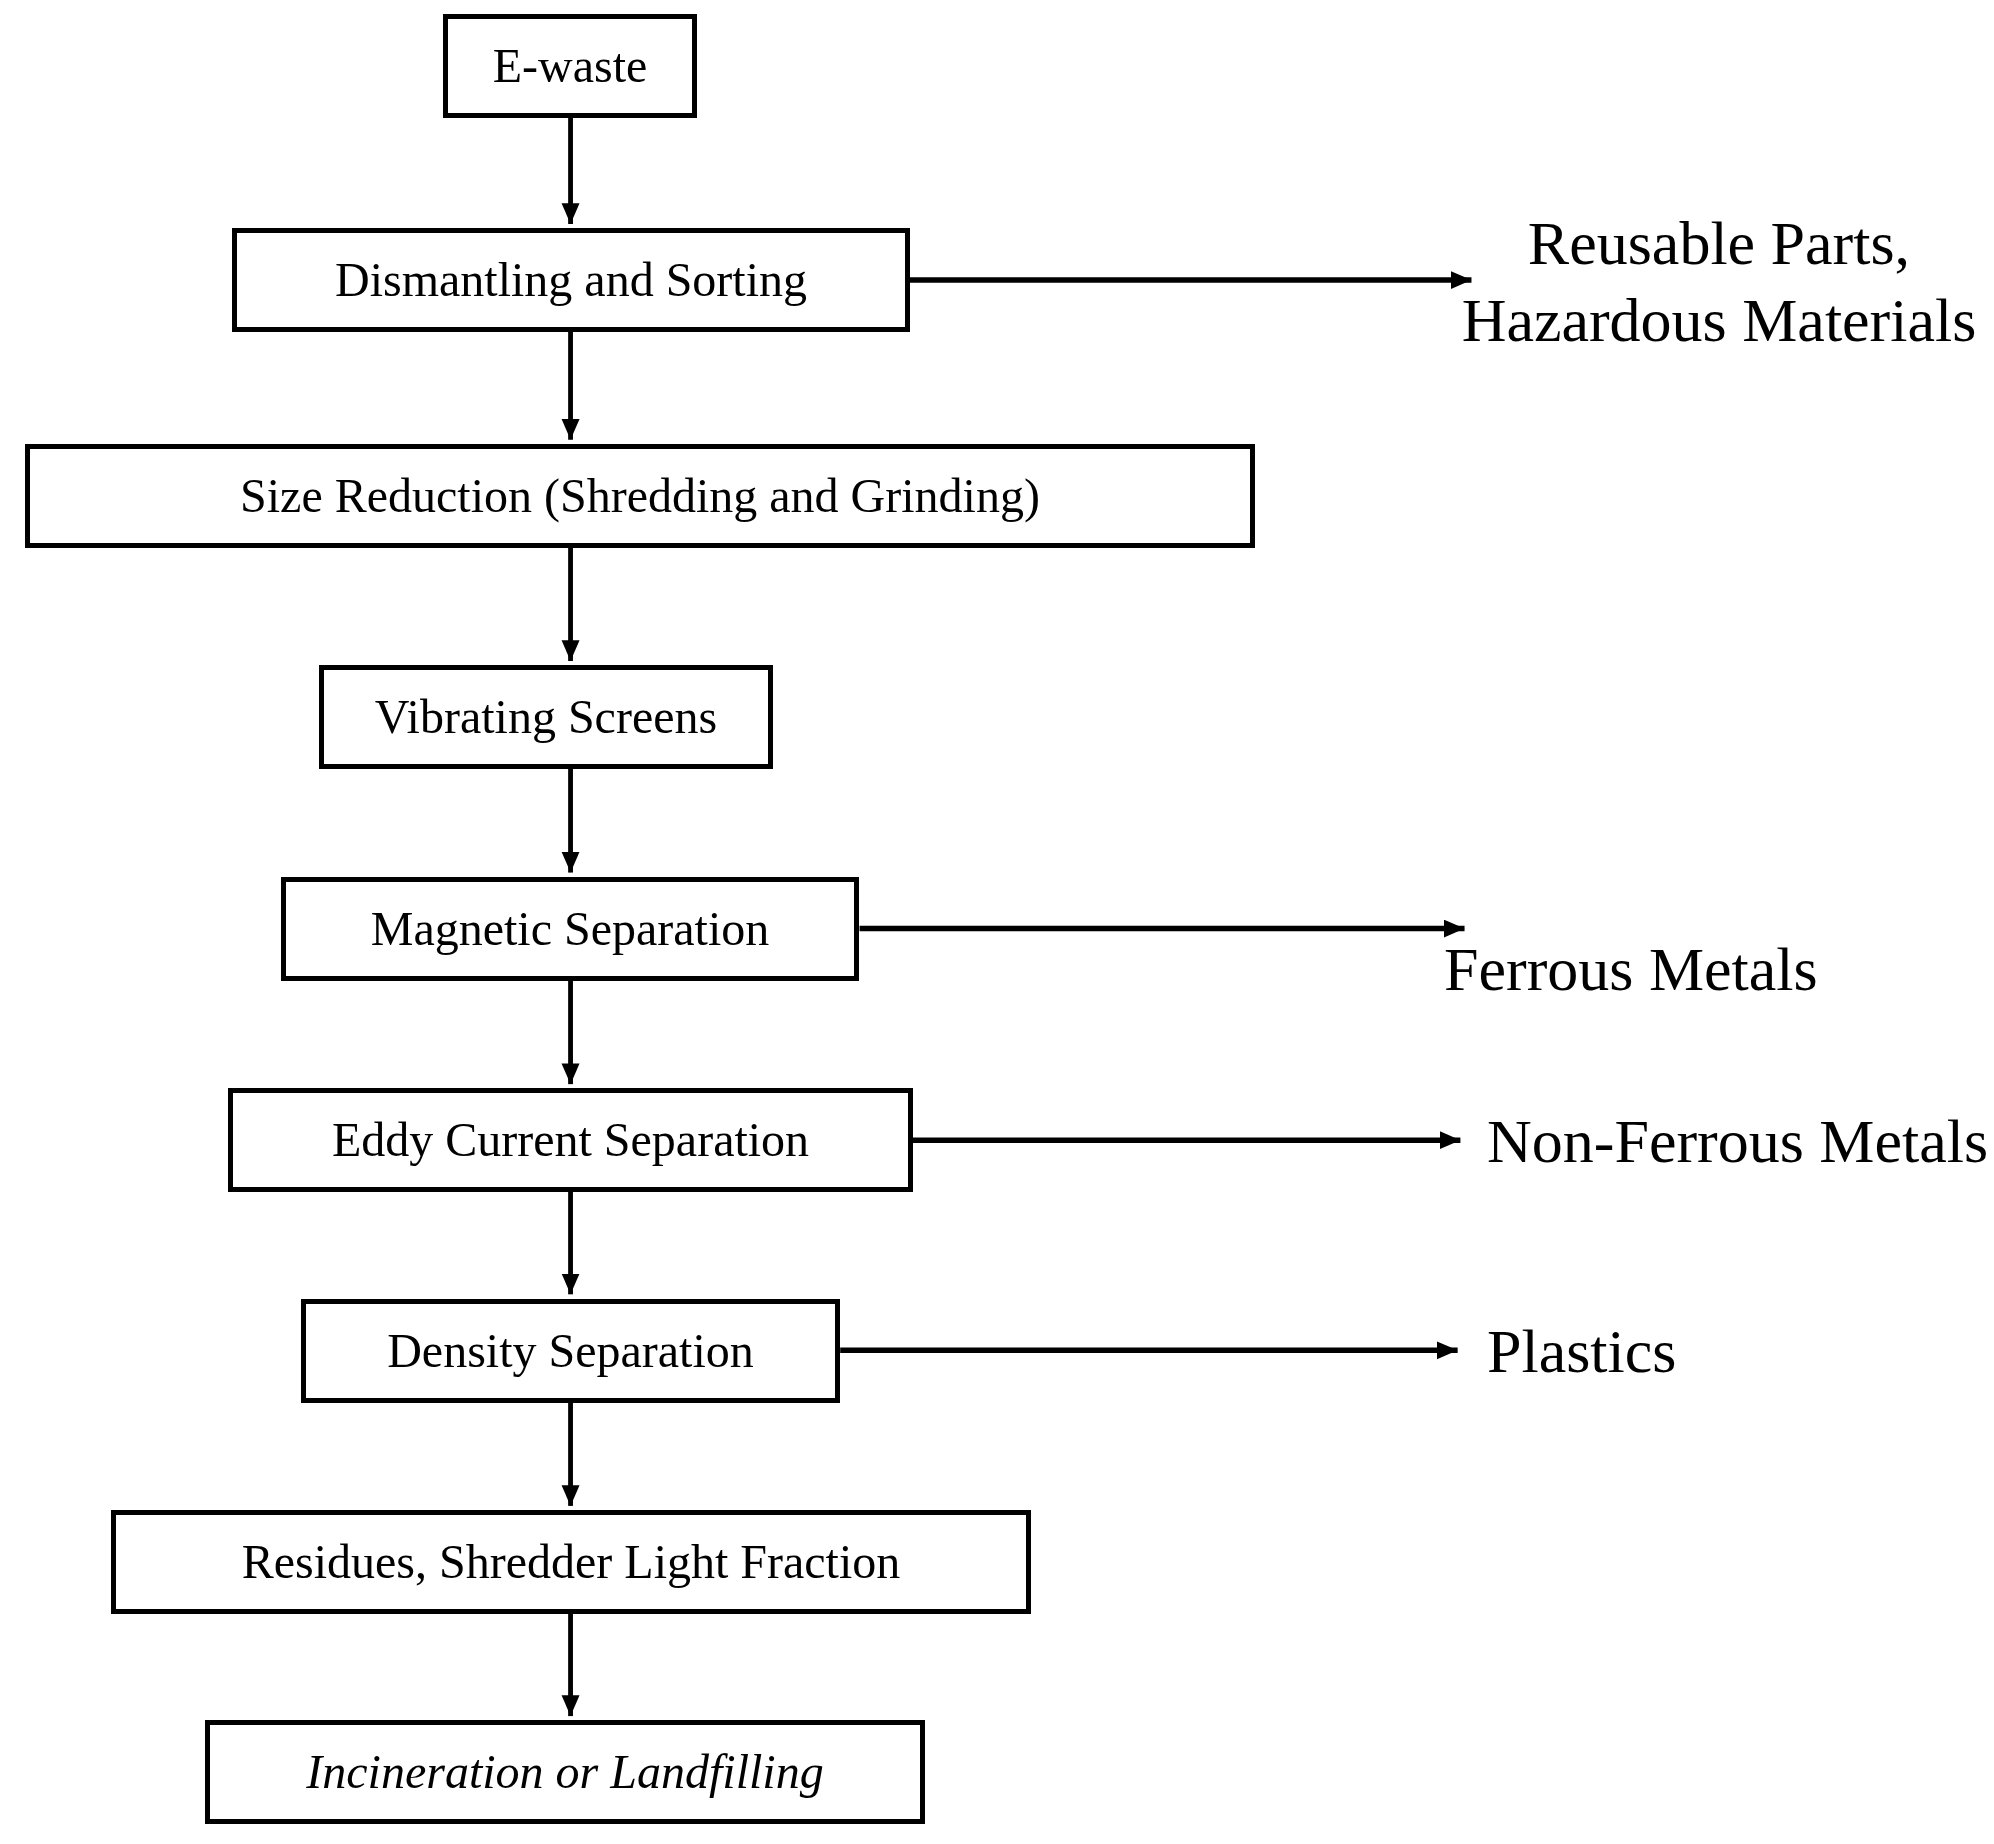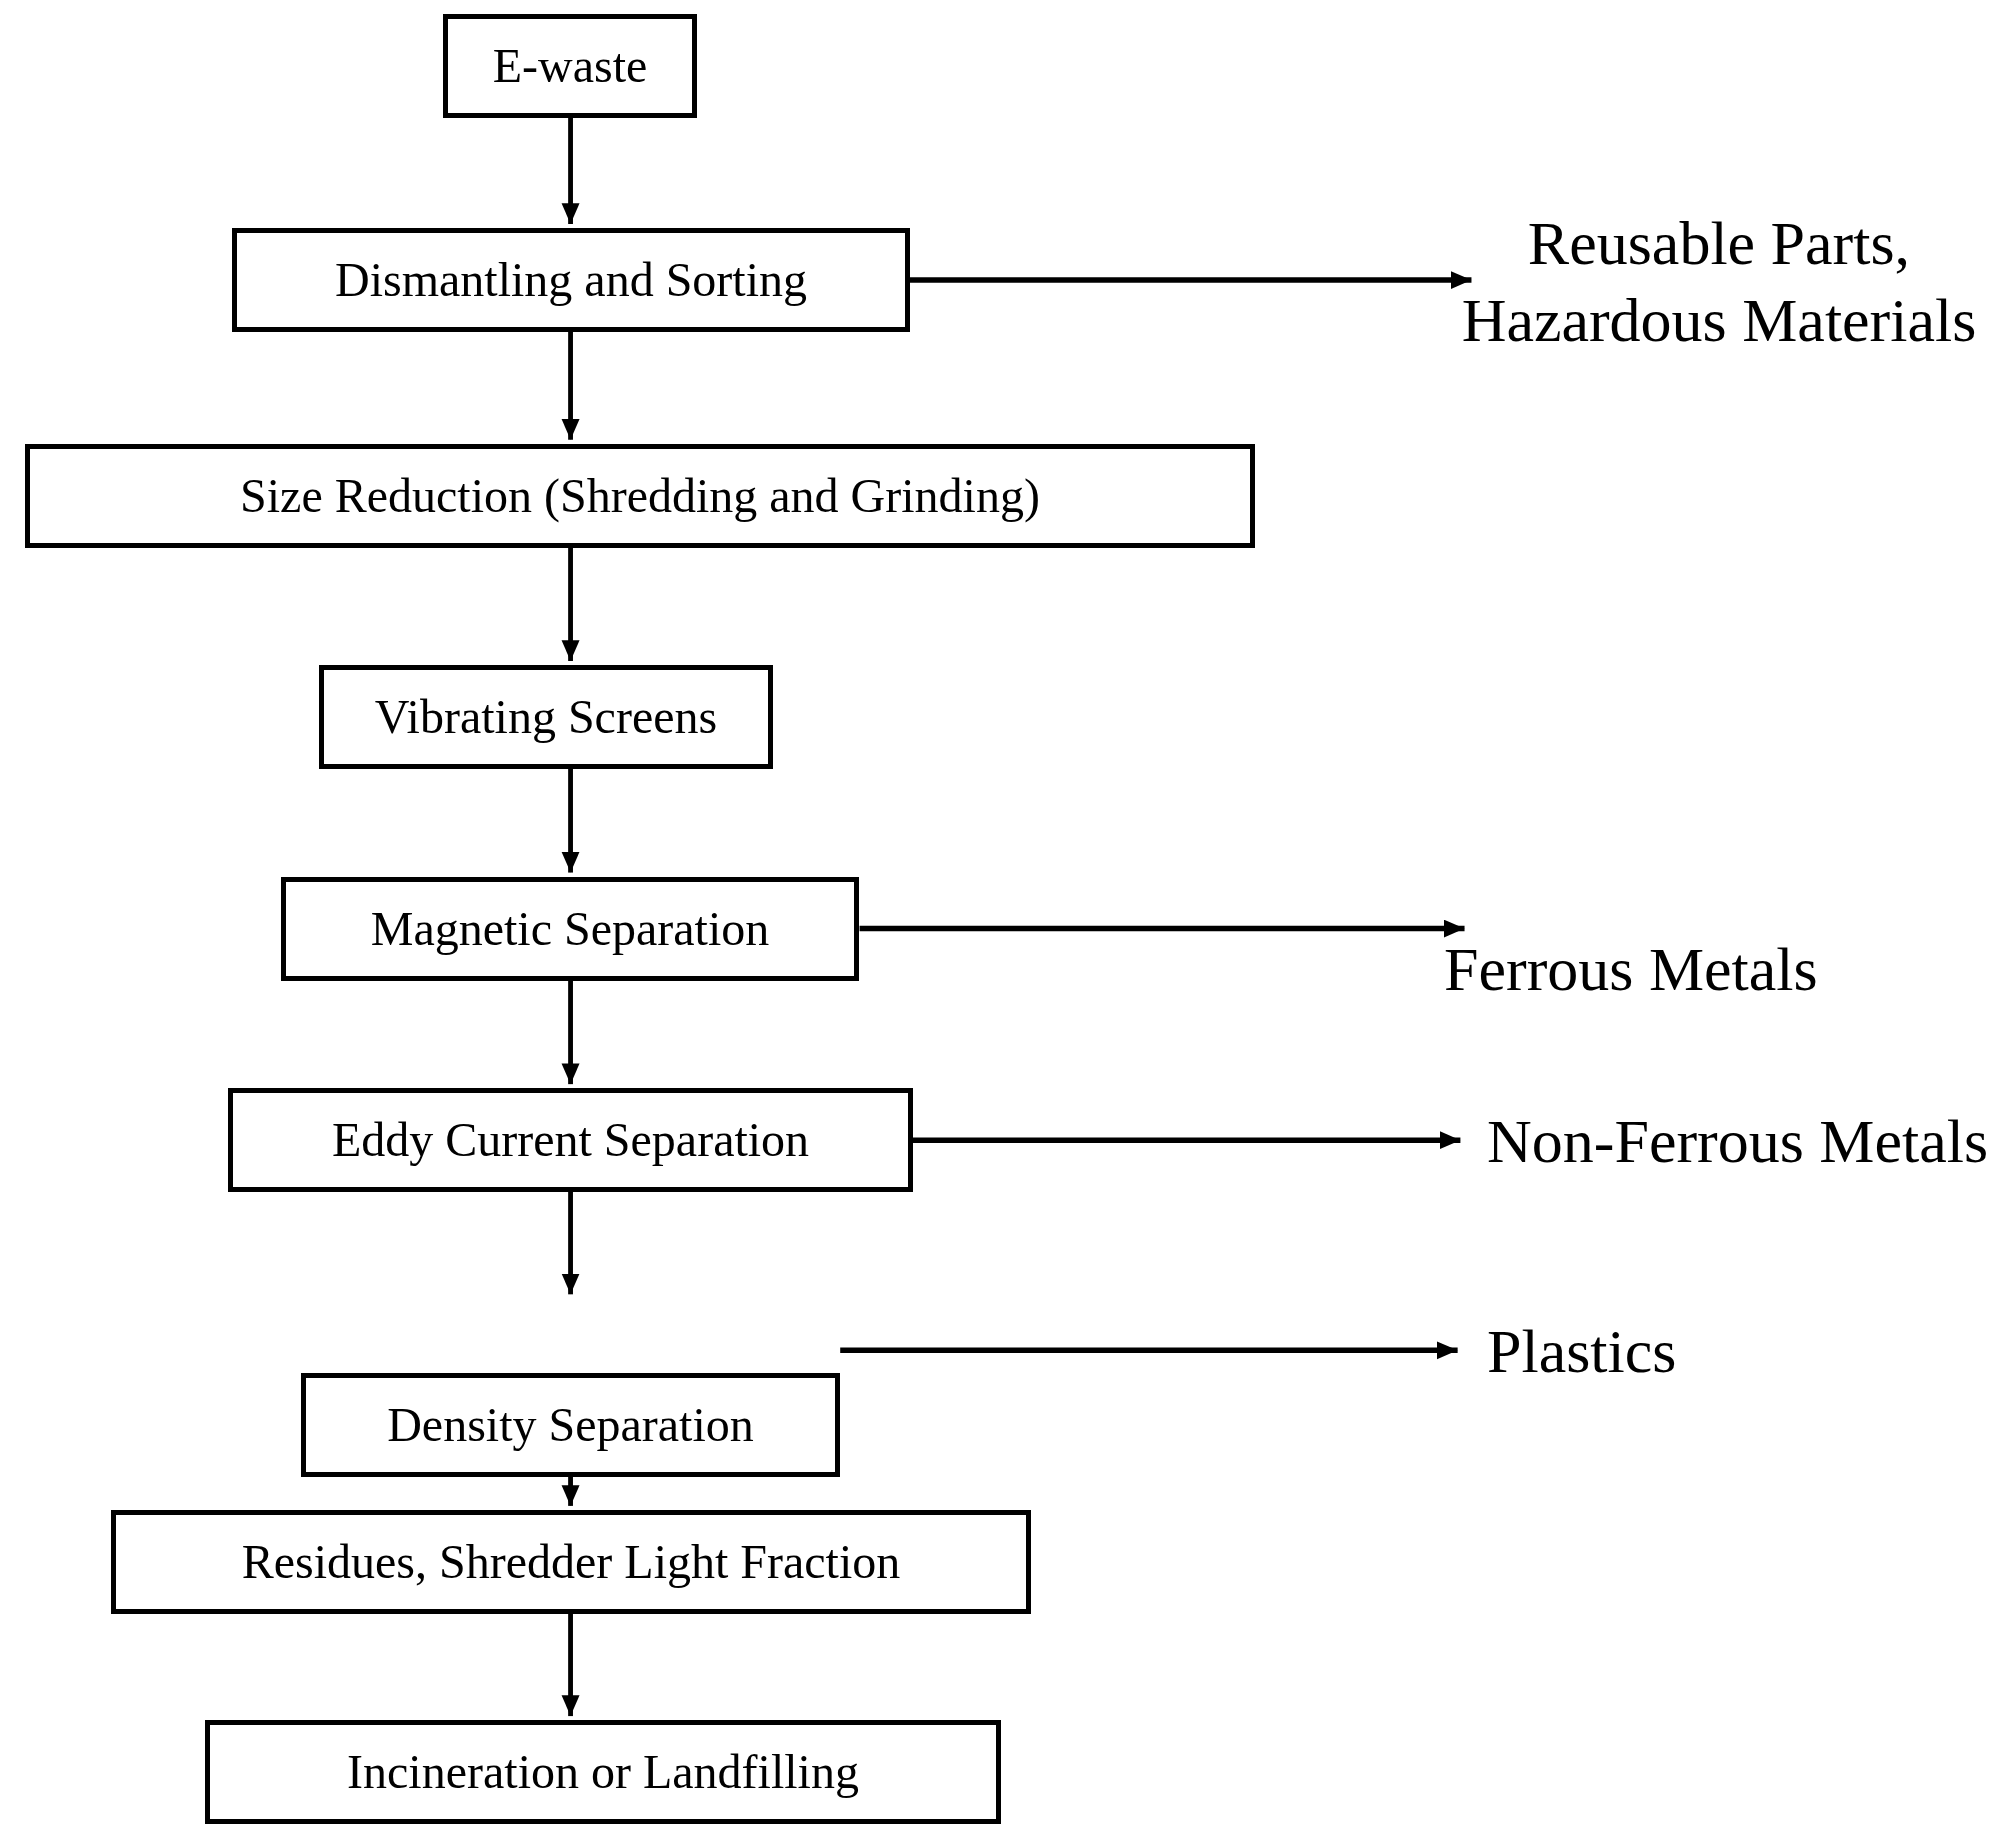--- a/index.html
+++ b/index.html
@@ -81,25 +81,25 @@
   <div class="flow-box" style="left:232px; top:228px; width:678px;">Dismantling and Sorting</div>
 
   <div class="flow-box" style="left:25px; top:444px; width:1230px;">Size Reduction (Shredding and Grinding)</div>
 
   <div class="flow-box" style="left:319px; top:665px; width:454px;">Vibrating Screens</div>
 
   <div class="flow-box" style="left:281px; top:877px; width:578px;">Magnetic Separation</div>
 
   <div class="flow-box" style="left:228px; top:1088px; width:685px;">Eddy Current Separation</div>
 
-  <div class="flow-box" style="left:301px; top:1373px; width:539px;">Density Separation</div>
+  <div class="flow-box" style="left:301px; top:1299px; width:539px;">Density Separation</div>
 
   <div class="flow-box" style="left:111px; top:1510px; width:920px;">Residues, Shredder Light Fraction</div>
 
-  <div class="flow-box" style="left:205px; top:1720px; width:796px;">Incineration or Landfilling</div>
+  <div class="flow-box" style="left:205px; top:1720px; width:720px;font-style:italic;">Incineration or Landfilling</div>
 
   <div class="side-label centered" style="left:1456px; top:205px; width:526px;">Reusable Parts,
 Hazardous Materials</div>
 
   <div class="side-label" style="left:1444px; top:891px;margin-top:40px;">Ferrous Metals</div>
 
   <div class="side-label" style="left:1487px; top:1103px;">Non-Ferrous Metals</div>
 
   <div class="side-label" style="left:1487px; top:1313px;">Plastics</div>
 

